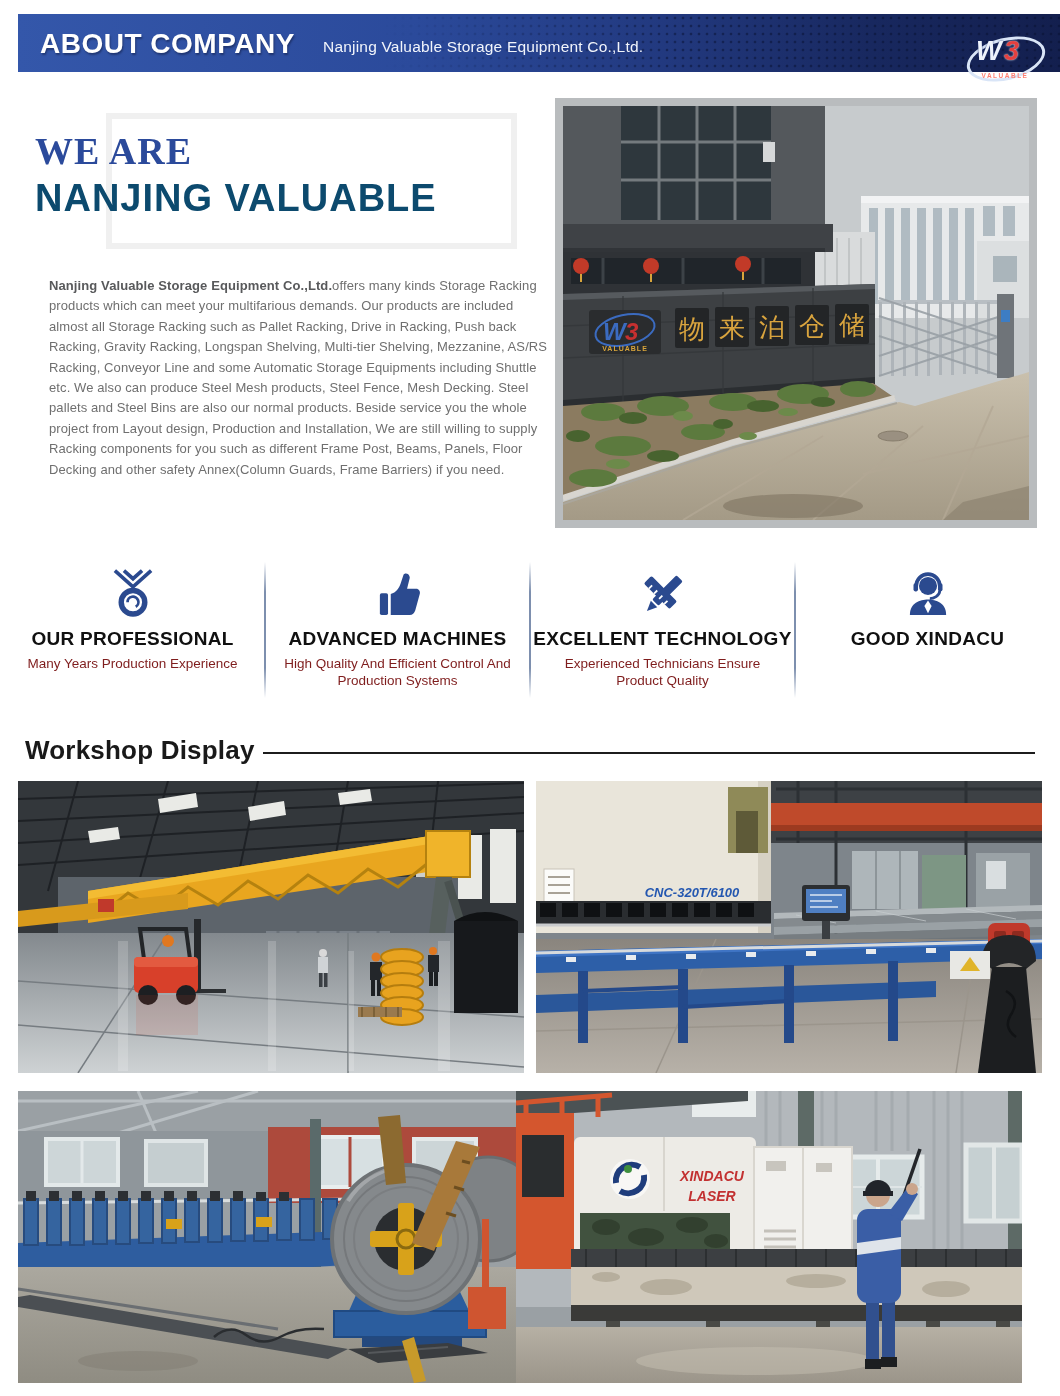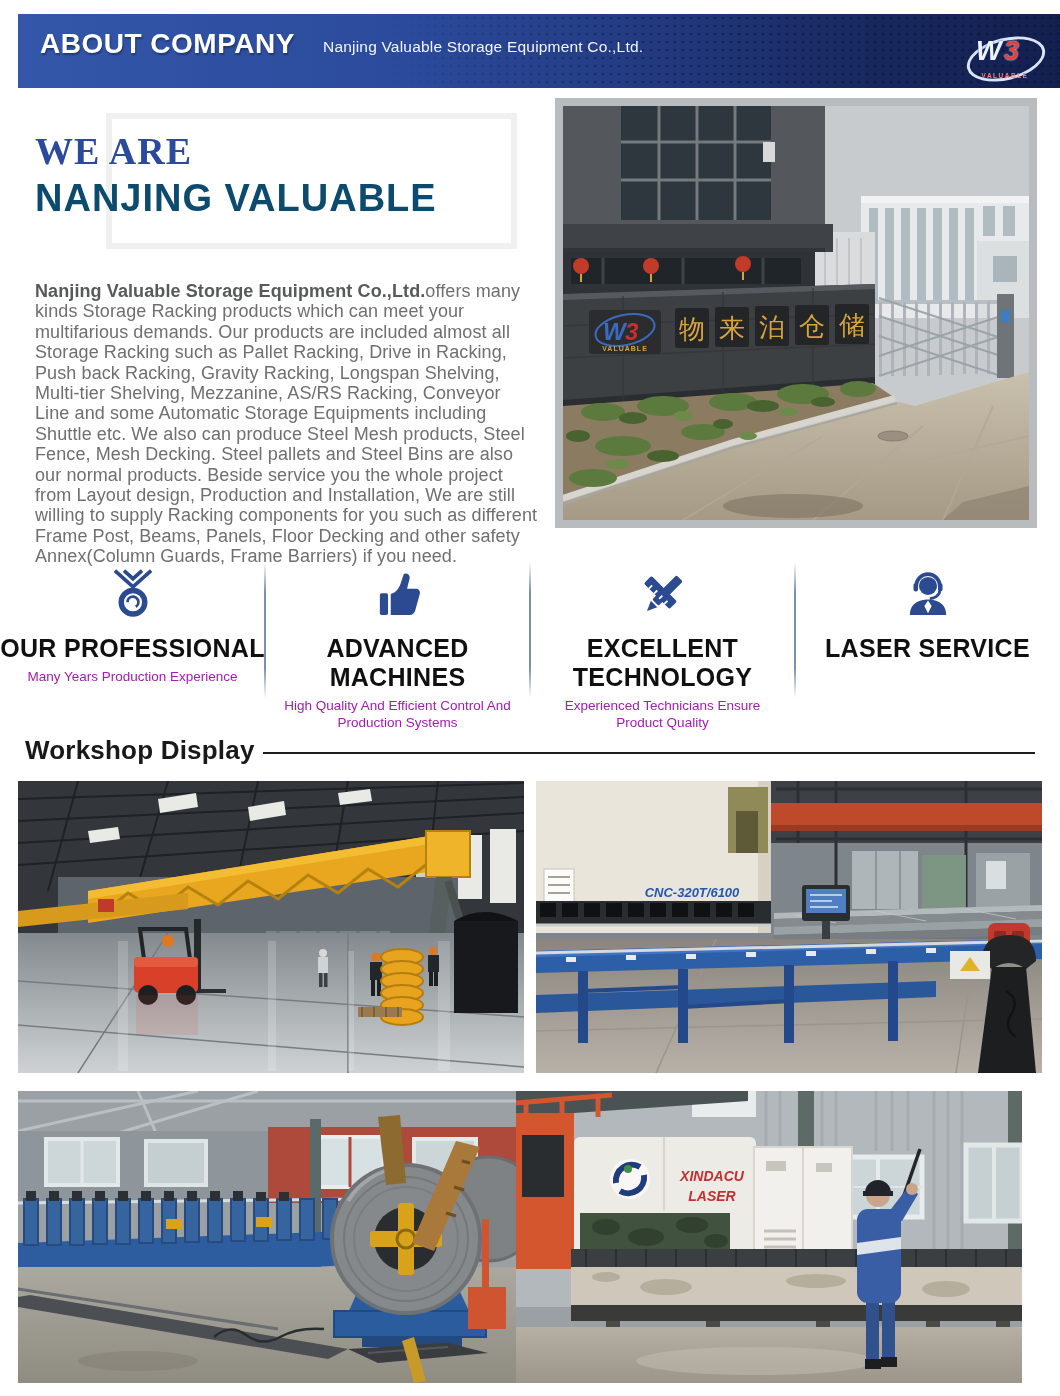--- a/index.html
+++ b/index.html
@@ -1,20 +1,20 @@
 <!DOCTYPE html>
 <html><head>
 <meta charset="utf-8">
 <style>
   html,body{margin:0;padding:0;background:#ffffff;}
   #page{position:relative;width:1060px;height:1396px;background:#fff;overflow:hidden;
         font-family:"Liberation Sans",sans-serif;}
 
   
-  .topbar{position:absolute;left:18px;top:14px;width:1042px;height:74px;
+  .topbar{position:absolute;left:18px;top:14px;width:1042px;height:58px;
     background:linear-gradient(90deg,#3457aa 0%,#2b4a9b 38%,#22397f 62%,#18285f 82%,#131f4e 100%);}
   .topbar .dots{position:absolute;inset:0;left:35%;
     background-image:radial-gradient(rgba(8,16,48,.5) 1.5px,transparent 1.6px);
     background-size:8px 8px;
     -webkit-mask-image:linear-gradient(90deg,transparent,#000 45%);
     mask-image:linear-gradient(90deg,transparent,#000 45%);}
   .topbar-title{position:absolute;left:22px;top:14px;font-size:28px;font-weight:bold;color:#fff;
     letter-spacing:.5px;text-shadow:1px 2px 2px rgba(0,0,20,.35);}
   .topbar-sub{position:absolute;left:305px;top:24px;font-size:15.5px;color:#f2f5fb;letter-spacing:.2px;}
   .hlogo{position:absolute;left:942px;top:16px;width:90px;height:56px;}
@@ -26,35 +26,35 @@
     color:#e34040;text-shadow:0 0 2px #ffffff;}
   .hlogo .sub{position:absolute;left:8px;top:42px;width:74px;text-align:center;font-size:6.5px;
     font-weight:bold;color:#ff8073;letter-spacing:1.5px;}
 
   
   .intro-box{position:absolute;left:106px;top:113px;width:399px;height:124px;border:6px solid #f0f0f0;}
   .we-are{position:absolute;left:35px;top:128px;font-size:38px;line-height:47px;font-weight:bold;
     color:#2b4a9b;letter-spacing:1px;font-family:Liberation Serif, serif;}
   .nv{position:absolute;left:35px;top:175px;font-size:38px;line-height:47px;font-weight:bold;
     color:#0c4a6e;letter-spacing:1px;}
-  .intro-p{position:absolute;left:35px;top:263px;width:505px;font-size:18px;line-height:20.4px;
+  .intro-p{position:absolute;left:49px;top:263px;width:505px;font-size:13px;line-height:20.4px;
     color:#6f6f6f;letter-spacing:.1px;}
   .intro-p .lead{font-weight:bold;color:#58595b;}
 
   
   .photo-frame{position:absolute;left:555px;top:98px;width:466px;height:414px;border:8px solid #b9bcbe;
     background:#c7cbcd;}
   .photo-frame svg{display:block;}
 
   
   .features{position:absolute;left:0;top:558px;width:1060px;height:142px;}
   .feature{position:absolute;top:0;width:265px;height:142px;text-align:center;}
   .feature .icn{margin:8px auto 0;width:58px;height:58px;}
-  .feature .t{margin-top:6px;font-size:25px;font-weight:bold;color:#101010;letter-spacing:.3px;}
-  .feature .d{margin:5px auto 0;width:230px;font-size:13.5px;line-height:17px;color:#a21caf;}
+  .feature .t{margin-top:0;font-size:19px;font-weight:bold;color:#101010;letter-spacing:.3px;}
+  .feature .d{margin:5px auto 0;width:230px;font-size:13.5px;line-height:17px;color:#7f1d1d;}
   .vdiv{position:absolute;top:4px;width:2px;height:136px;
     background:linear-gradient(180deg,rgba(125,143,174,0),#7d8fae 22%,#7d8fae 78%,rgba(125,143,174,0));}
 
   
   .ws-heading{position:absolute;left:25px;top:735px;font-size:26px;font-weight:bold;color:#191919;
     letter-spacing:.2px;}
   .ws-rule{position:absolute;left:263px;top:752px;width:772px;height:2px;background:#1c1c1c;}
   .wphoto{position:absolute;width:506px;height:292px;background:#9aa0a4;overflow:hidden;}
   .wphoto svg{display:block;}
   #wp1{left:18px;top:781px;} #wp2{left:536px;top:781px;}
@@ -297,21 +297,21 @@
     <div class="feature" style="left:795px">
       <svg class="icn" viewBox="0 0 64 64">
         <circle cx="32" cy="22" r="10" fill="#2b4a8f"></circle>
         <path d="M12,54 c0,-13 11,-17 20,-17 s20,4 20,17 z" fill="#2b4a8f"></path>
         <polygon points="32,38 36,44 32,52 28,44" fill="#ffffff"></polygon>
         <path d="M19,22 a13,13 0 0 1 26,0" fill="none" stroke="#2b4a8f" stroke-width="4"></path>
         <rect x="16" y="19" width="5" height="9" rx="2" fill="#2b4a8f"></rect>
         <rect x="43" y="19" width="5" height="9" rx="2" fill="#2b4a8f"></rect>
         <path d="M45,27 c0,6 -7,9 -11,9" fill="none" stroke="#2b4a8f" stroke-width="3"></path>
       </svg>
-      <div class="t">LASER SERVICE</div>
+      <div class="t">GOOD XINDACU</div>
     </div>
   </div>
 
   <div class="ws-heading">Workshop Display</div>
   <div class="ws-rule"></div>
 
   <div class="wphoto" id="wp1">
     <svg width="506" height="292" viewBox="0 0 506 292">
       <defs>
         <linearGradient id="flG1" x1="0" y1="0" x2="0" y2="1">

